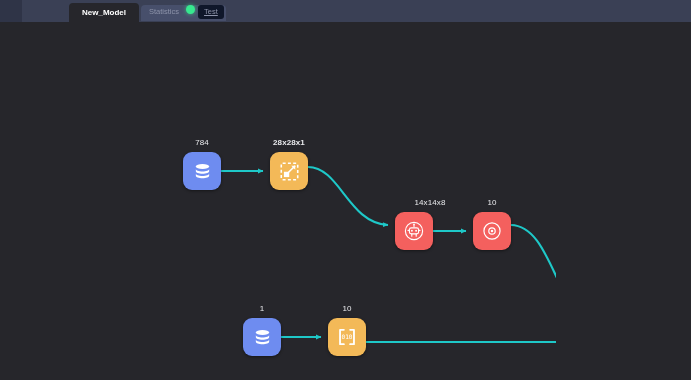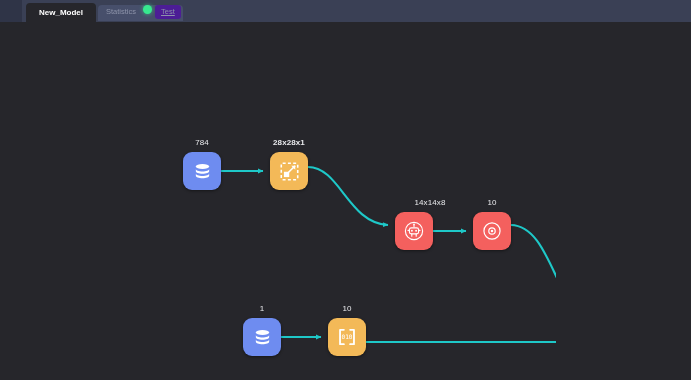--- a/index.html
+++ b/index.html
@@ -9,21 +9,21 @@
     background:#26262b;
     font-family:"Liberation Sans",sans-serif;
     -webkit-font-smoothing:antialiased;
   }
   #app{position:relative;width:691px;height:380px;}
 
   
   .titlebar{
     position:absolute;left:0;top:0;width:691px;height:22px;
     background:#3a4055;
-    display:flex;align-items:flex-end;
+    display:flex;align-items:flex-end;gap:43px;
   }
   .corner-box{
     width:22px;height:22px;background:#2f3447;flex:0 0 auto;
   }
   .tabstrip{display:flex;align-items:flex-end;height:22px;padding-left:4px;}
   .tab{
     height:17px;line-height:17px;
     padding:0 10px;
     font-size:8px;
     color:#f2f3f7;
@@ -49,21 +49,21 @@
   }
   .tab.muted{
     color:#8d93aa;
     background:transparent;
     font-size:7.5px;
     height:14px;line-height:14px;
     padding:0 6px;
     margin:0;
   }
   .tab.muted.boxed{
-    background:#4c1d95;
+    background:#0f172a;
     border-radius:3px;
     margin-left:2px;
     text-decoration:underline;
   }
   .status-dot{
     width:9px;height:9px;border-radius:50%;
     background:#37e88f;
     box-shadow:0 0 4px rgba(55,232,143,.7);
     flex:0 0 auto;
     margin:0 1px;

